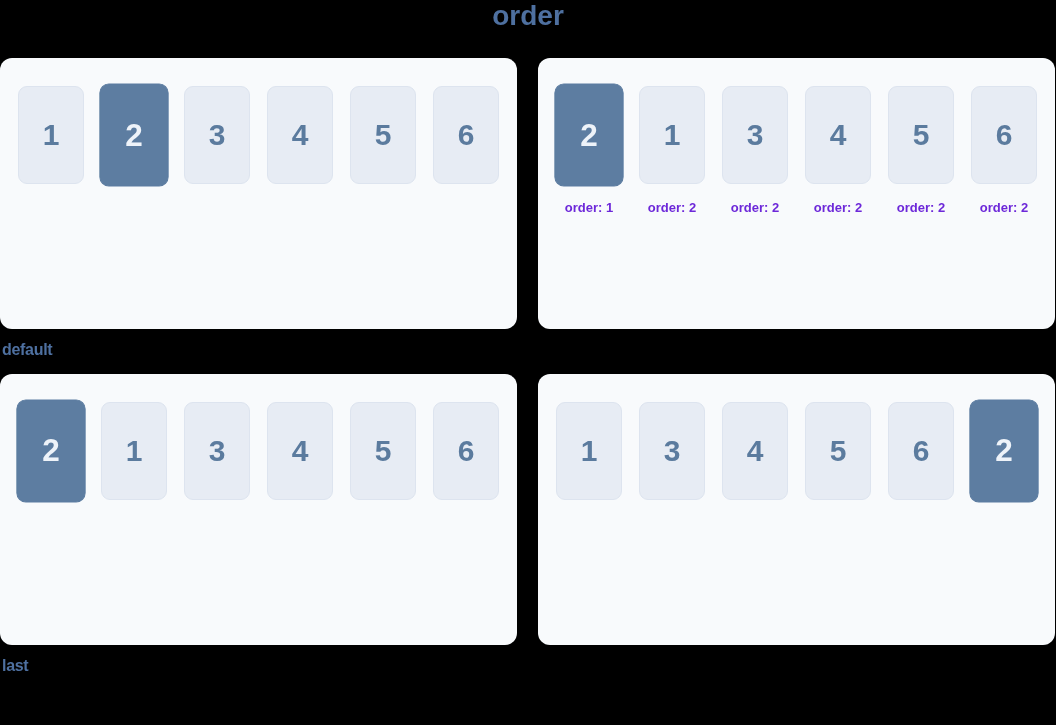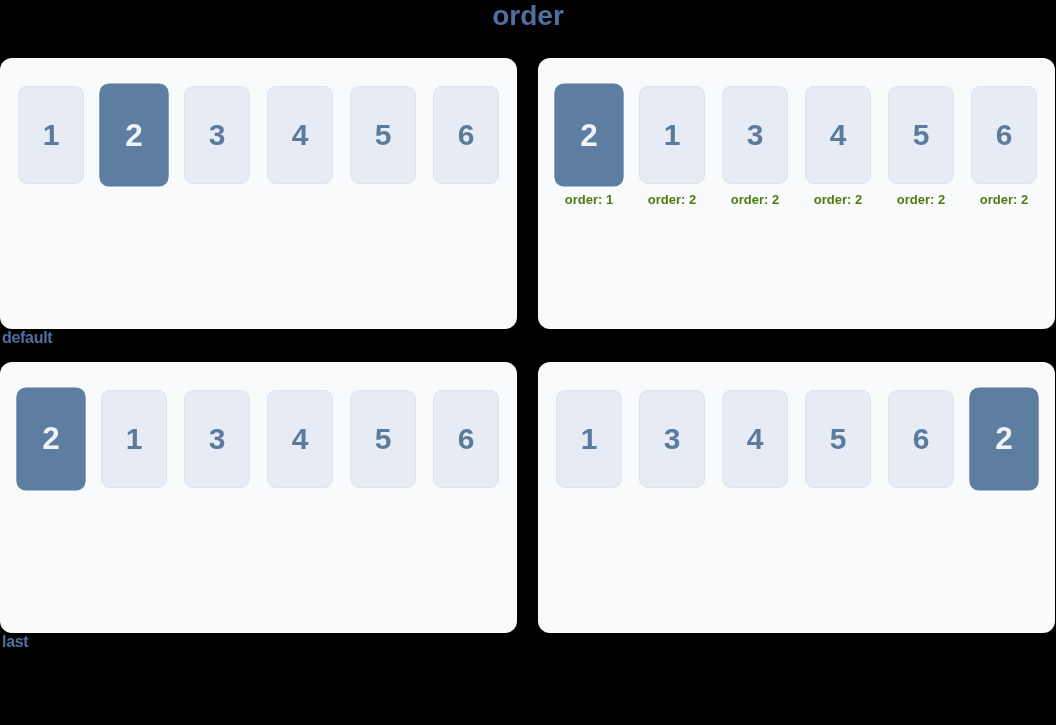--- a/index.html
+++ b/index.html
@@ -60,28 +60,28 @@
     font-weight: 700;
     color: #5b7b9e;
   }
   .box.hl {
     background: #5d7da1;
     border-color: #5d7da1;
     color: #eef3f9;
     transform: scale(1.05);
   }
   .order-label {
-    margin-top: 8px;
+    margin-top: 16px;
     font-size: 13px;
     font-weight: 700;
-    color: #4d7c0f;
+    color: #6d28d9;
     white-space: nowrap;
   }
   .caption {
-    margin: 0 0 0 2px;
+    margin: 12px 0 0 2px;
     font-size: 16px;
     line-height: 18px;
     font-weight: 700;
     letter-spacing: -0.3px;
     color: #4e70a0;
   }
 </style>
 </head>
 <body>
 

